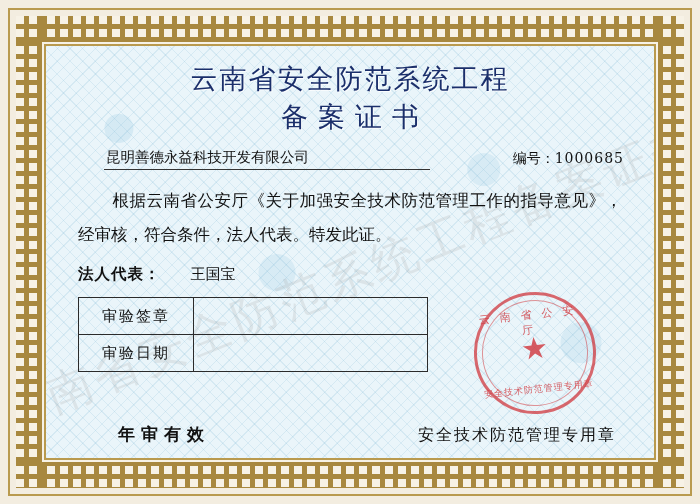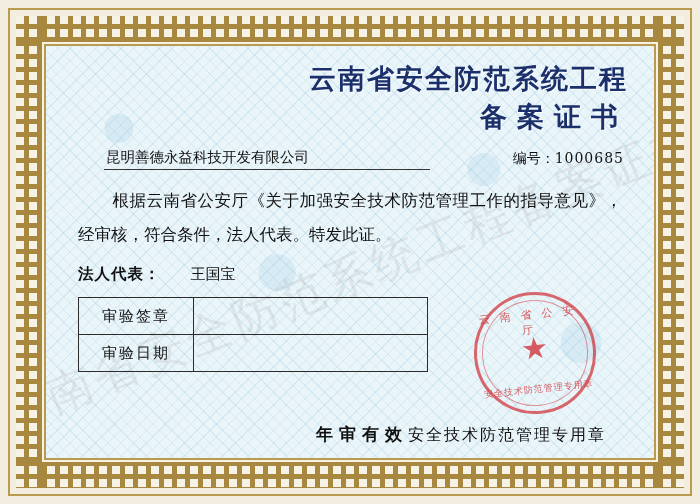--- a/index.html
+++ b/index.html
@@ -90,24 +90,24 @@
   }
 
   .content {
     position: absolute;
     inset: 0;
     padding: 10px 26px 0 26px;
     box-sizing: border-box;
   }
 
   .title {
-    text-align: right;
+    text-align: center;
     color: #1b2f6b;
     font-family: "DejaVu Serif", "Liberation Serif", serif;
-    font-weight: bold;
+    font-weight: normal;
     letter-spacing: 2px;
     text-shadow: 1px 1px 0 rgba(255,255,255,0.8);
   }
   .title-line1 {
     font-size: 27px;
     line-height: 34px;
     margin-top: 6px;
   }
   .title-line2 {
     font-size: 27px;
@@ -183,24 +183,24 @@
   }
   .table td.label {
     width: 112px;
     text-align: center;
     letter-spacing: 2px;
   }
 
   .footer {
     position: absolute;
     left: 26px;
-    right: 36px;
+    right: 26px;
     bottom: 12px;
     display: flex;
-    justify-content: flex-end;
+    justify-content: space-between;
     align-items: flex-end;
     font-family: Liberation Serif, serif;
   }
   .valid-note {
     font-size: 17px;
     letter-spacing: 6px;
     color: #111;
     font-weight: bold;
     padding-left: 46px;
   }

